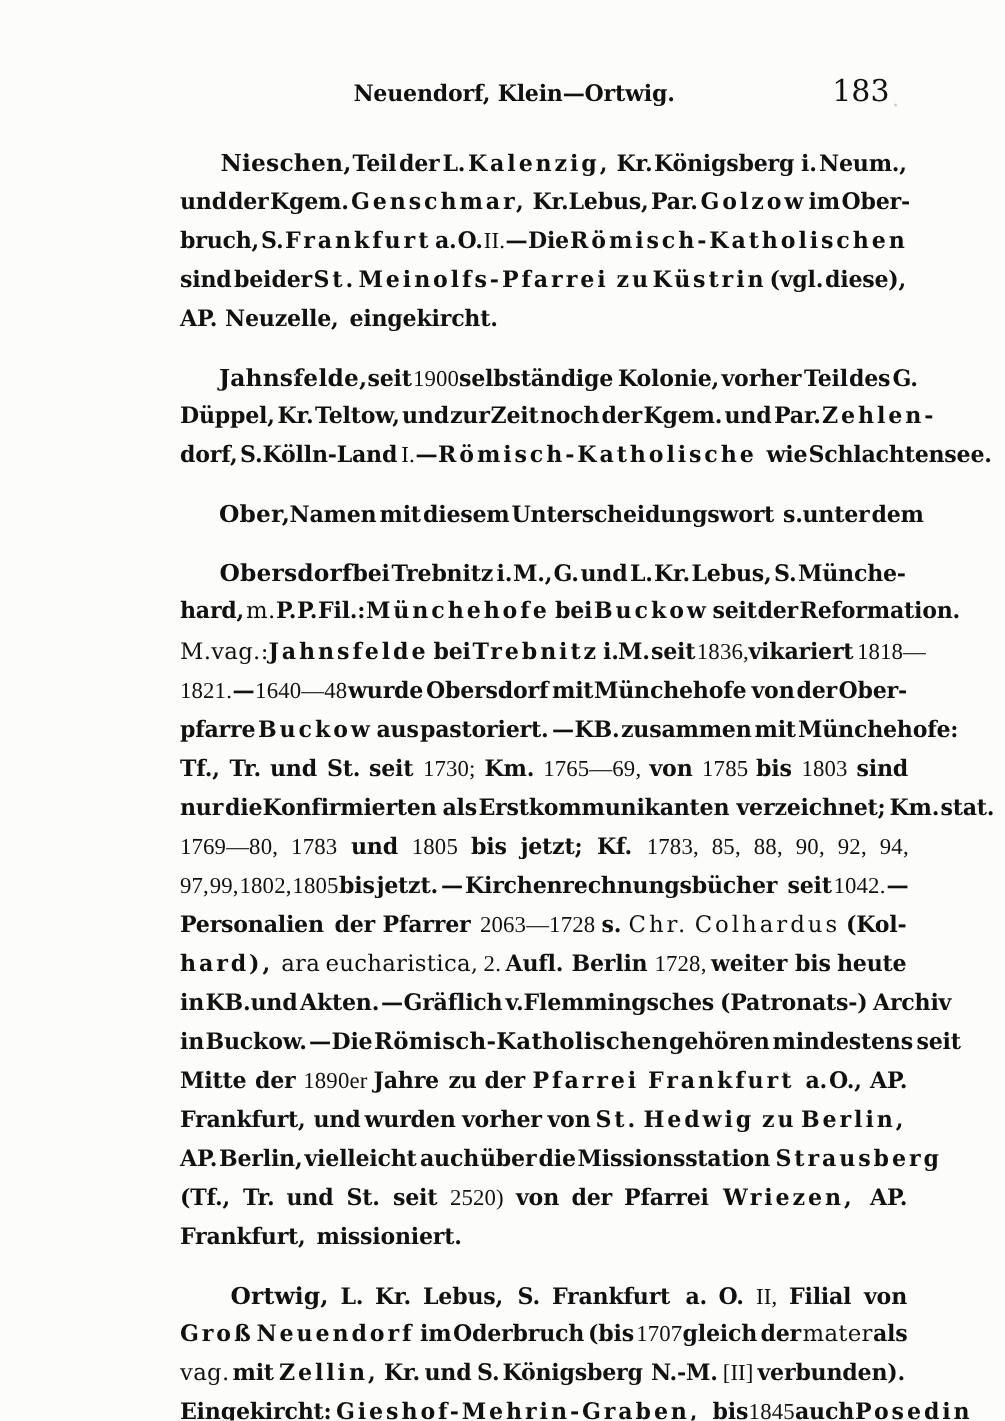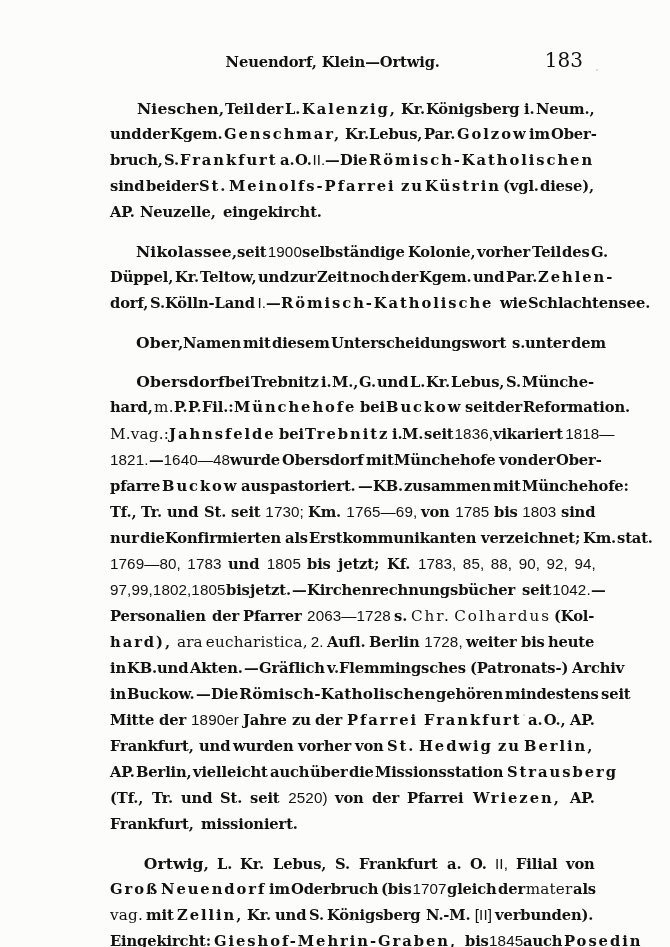--- a/index.html
+++ b/index.html
@@ -18,21 +18,21 @@
 
   
   .page {
     position: absolute;
     inset: 0;
     background: #fcfcfa;
   }
 
   .page-inner {
     position: absolute;
-    left: 97px;
+    left: 107px;
     top: 0;
     width: 486px;
     height: 877px;
   }
 
   
   .runhead {
     position: absolute;
     top: 52px;
     left: 0;
@@ -132,21 +132,21 @@
     font-family: "DejaVu Serif", serif;
     font-weight: 400;
     font-size: 15.2px;
     letter-spacing: 0.2px;
   }
   .rom.sp {
     letter-spacing: 2.0px;
   }
   
   .num {
-    font-family: Liberation Sans, sans-serif;
+    font-family: Liberation Serif, serif;
     font-weight: 400;
     font-size: 15.2px;
     letter-spacing: 0.1px;
   }
   
   .bf {
     font-family: "DejaVu Serif", serif;
     font-weight: 700;
     font-size: 15.3px;
     letter-spacing: 0.15px;
@@ -176,21 +176,21 @@
 
       <div class="para">
         <div class="ln just"><span class="indent"></span><span class="w lemma">Nieschen,</span><span class="w fr">Teil</span><span class="w fr">der</span><span class="w fr">L.</span><span class="w fr sp">Kalenzig,</span><span class="w fr">Kr.</span><span class="w fr">Königsberg</span><span class="w fr">i.</span><span class="w fr">Neum.,</span></div>
         <div class="ln just"><span class="w fr">und</span><span class="w fr">der</span><span class="w fr">Kgem.</span><span class="w fr sp">Genschmar,</span><span class="w fr">Kr.</span><span class="w fr">Lebus,</span><span class="w fr">Par.</span><span class="w fr sp">Golzow</span><span class="w fr">im</span><span class="w fr">Ober-</span></div>
         <div class="ln just"><span class="w fr">bruch,</span><span class="w fr">S.</span><span class="w fr sp">Frankfurt</span><span class="w fr">a.</span><span class="w fr">O.</span><span class="w num">II.</span><span class="w fr">—</span><span class="w fr">Die</span><span class="w fr sp">Römisch-Katholischen</span></div>
         <div class="ln just"><span class="w fr">sind</span><span class="w fr">bei</span><span class="w fr">der</span><span class="w fr sp">St.</span><span class="w fr sp">Meinolfs-Pfarrei</span><span class="w fr sp">zu</span><span class="w fr sp">Küstrin</span><span class="w fr">(vgl.</span><span class="w fr">diese),</span></div>
         <div class="ln flush"><span class="w fr">AP.</span><span class="w fr">Neuzelle,</span><span class="w fr">eingekircht.</span></div>
       </div>
 
       <div class="para">
-        <div class="ln just"><span class="indent"></span><span class="w lemma">Nikolassee,</span><span class="w fr">seit</span><span class="w num">1900</span><span class="w fr">selbständige</span><span class="w fr">Kolonie,</span><span class="w fr">vorher</span><span class="w fr">Teil</span><span class="w fr">des</span><span class="w fr">G.</span></div>
+        <div class="ln just"><span class="indent"></span><span class="w lemma">Jahnsfelde,</span><span class="w fr">seit</span><span class="w num">1900</span><span class="w fr">selbständige</span><span class="w fr">Kolonie,</span><span class="w fr">vorher</span><span class="w fr">Teil</span><span class="w fr">des</span><span class="w fr">G.</span></div>
         <div class="ln just"><span class="w fr">Düppel,</span><span class="w fr">Kr.</span><span class="w fr">Teltow,</span><span class="w fr">und</span><span class="w fr">zur</span><span class="w fr">Zeit</span><span class="w fr">noch</span><span class="w fr">der</span><span class="w fr">Kgem.</span><span class="w fr">und</span><span class="w fr">Par.</span><span class="w fr sp">Zehlen-</span></div>
         <div class="ln just"><span class="w fr">dorf,</span><span class="w fr">S.</span><span class="w fr">Kölln-Land</span><span class="w num">I.</span><span class="w fr">—</span><span class="w fr sp">Römisch-Katholische</span><span class="w fr">wie</span><span class="w fr">Schlachtensee.</span></div>
       </div>
 
       <div class="para">
         <div class="ln just"><span class="indent"></span><span class="w lemma">Ober,</span><span class="w fr">Namen</span><span class="w fr">mit</span><span class="w fr">diesem</span><span class="w fr">Unterscheidungswort</span><span class="w fr">s.</span><span class="w fr">unter</span><span class="w fr">dem</span></div>
       </div>
 
       <div class="para">
         <div class="ln just"><span class="indent"></span><span class="w lemma">Obersdorf</span><span class="w fr">bei</span><span class="w fr">Trebnitz</span><span class="w fr">i.</span><span class="w fr">M.,</span><span class="w fr">G.</span><span class="w fr">und</span><span class="w fr">L.</span><span class="w fr">Kr.</span><span class="w fr">Lebus,</span><span class="w fr">S.</span><span class="w fr">Münche-</span></div>

